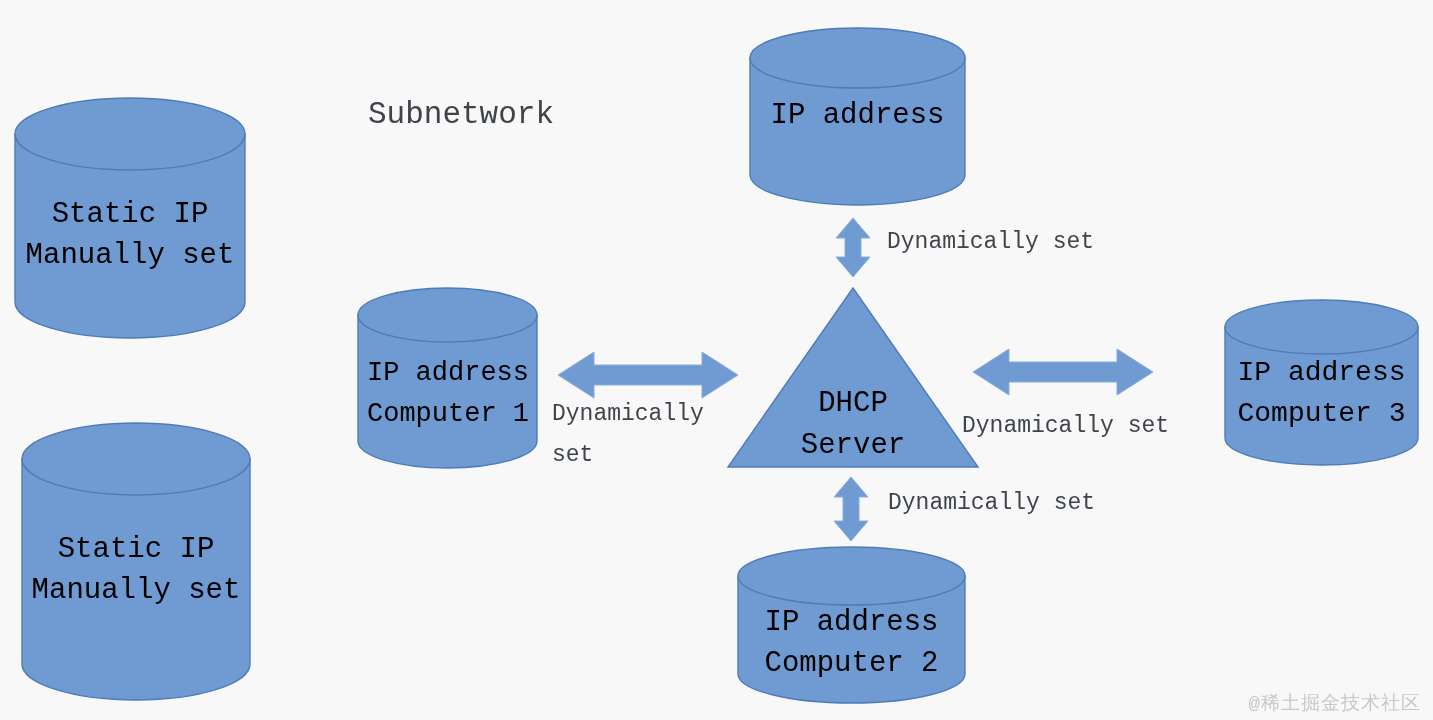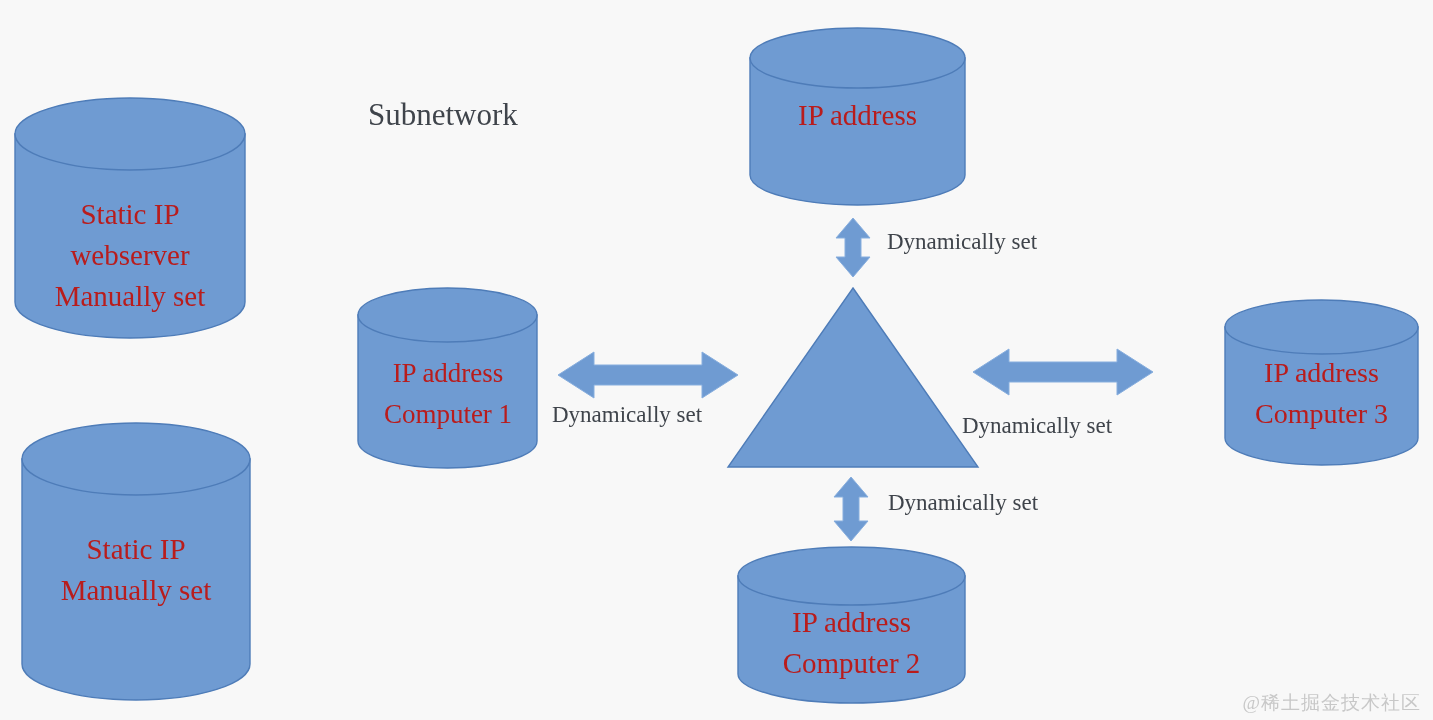--- a/index.html
+++ b/index.html
@@ -6,21 +6,21 @@
     margin: 0;
     padding: 0;
     background: #e9e9e9;
   }
   .stage {
     position: relative;
     width: 1433px;
     height: 720px;
     background: #f8f8f8;
     overflow: hidden;
-    font-family: Liberation Serif, serif;
+    font-family: Liberation Mono, monospace;
   }
   .stage svg {
     position: absolute;
     left: 0;
     top: 0;
   }
   .node-shape {
     fill: #6f9bd2;
     stroke: #4e7cb8;
     stroke-width: 1.4;
@@ -31,21 +31,21 @@
     stroke-width: 1;
   }
   .lbl {
     position: absolute;
     color: #3f444b;
     font-size: 23px;
     white-space: nowrap;
   }
   .node-label {
     position: absolute;
-    color: #b91c1c;
+    color: #000000;
     text-align: center;
     font-size: 29px;
     line-height: 41px;
   }
   .node-label span { display: block; }
   .wrap-label {
     white-space: normal;
     line-height: 41px;
   }
   .watermark {
@@ -99,21 +99,20 @@
     <polygon class="arrow-shape" points="853,218 836,238 845,238 845,257 836,257 853,277 870,257 861,257 861,238 870,238"></polygon>
     <polygon class="arrow-shape" points="851,477 834,497 843,497 843,521 834,521 851,541 868,521 859,521 859,497 868,497"></polygon>
     <polygon class="arrow-shape" points="558,375 594,352 594,365 702,365 702,352 738,375 702,398 702,385 594,385 594,398"></polygon>
     <polygon class="arrow-shape" points="973,372 1009,349 1009,362 1117,362 1117,349 1153,372 1117,395 1117,382 1009,382 1009,395"></polygon>
   </svg>
 
   <div class="lbl" style="left:368px; top:97px; font-size:31px;">Subnetwork</div>
 
   <div class="node-label" style="left:15px; top:194px; width:230px;">
     <span>Static IP</span>
-    <span>webserver</span>
     <span>Manually set</span>
   </div>
 
   <div class="node-label" style="left:22px; top:529px; width:228px;">
     <span>Static IP</span>
     <span>Manually set</span>
   </div>
 
   <div class="node-label" style="left:750px; top:95px; width:215px;">
     <span>IP address</span>
@@ -127,20 +126,24 @@
   <div class="node-label" style="left:1225px; top:352px; width:193px; font-size:28px;">
     <span>IP address</span>
     <span>Computer 3</span>
   </div>
 
   <div class="node-label" style="left:738px; top:602px; width:227px;">
     <span>IP address</span>
     <span>Computer 2</span>
   </div>
 
+  <div class="node-label" style="left:753px; top:383px; width:200px; line-height:42px;">
+    <span>DHCP</span>
+    <span>Server</span>
+  </div>
 
   <div class="lbl" style="left:887px; top:229px;">Dynamically set</div>
 
   <div class="lbl wrap-label" style="left:552px; top:394px; width:190px;">Dynamically set</div>
 
   <div class="lbl" style="left:962px; top:413px;">Dynamically set</div>
 
   <div class="lbl" style="left:888px; top:490px;">Dynamically set</div>
 
   <div class="watermark">@稀土掘金技术社区</div>

